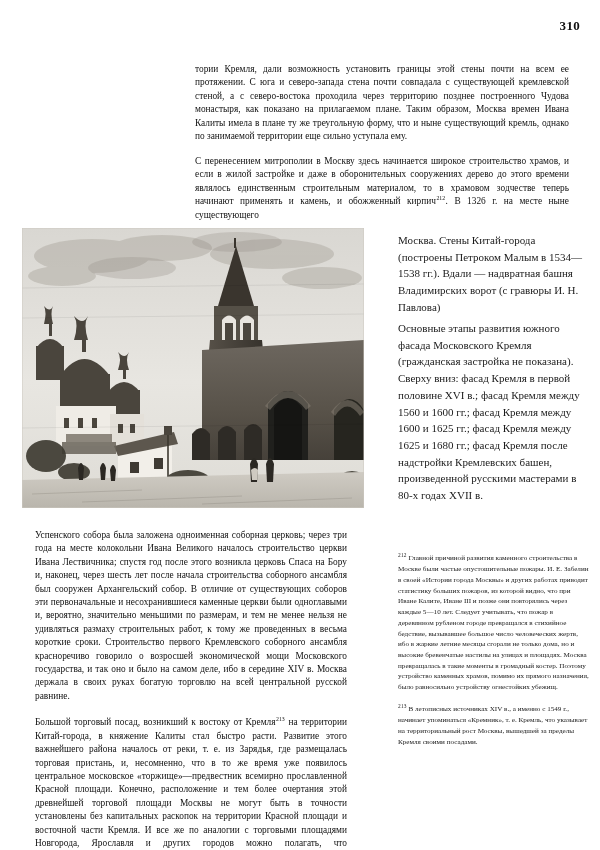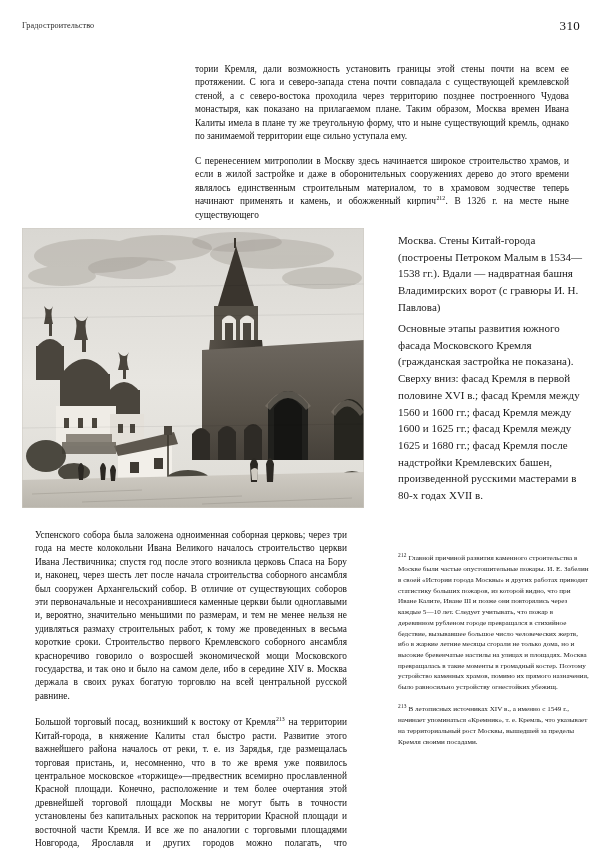--- a/index.html
+++ b/index.html
@@ -31,21 +31,21 @@
     font-size: 8.2px;
     line-height: 1.45;
     color: #2a2a2a;
     letter-spacing: 0.1px;
   }
   .folio {
     position: absolute;
     right: 20px;
     top: 18px;
     font-size: 13px;
-    font-weight: normal;
+    font-weight: bold;
     color: #111;
     letter-spacing: 0.3px;
   }
 
   
   .body-top {
     position: absolute;
     left: 184px;
     top: 52px;
     width: 396px;
@@ -116,21 +116,20 @@
     line-height: 0;
     padding: 0 0.5px;
   }
 </style>
 </head>
 <body>
 
 <div class="page">
 
   <div class="running-head">
-    <div>Градостроительство</div>
   </div>
   <div class="folio">310</div>
 
   <div class="body-top">
     <p>тории Кремля, дали возможность установить границы этой стены почти на всем ее протяжении. С юга и северо-запада стена почти совпадала с существующей кремлевской стеной, а с северо-востока проходила через территорию позднее построенного Чудова монастыря, как показано на прилагаемом плане. Таким образом, Москва времен Ивана Калиты имела в плане ту же треугольную форму, что и ныне существующий кремль, однако по занимаемой территории еще сильно уступала ему.</p>
     <p><span>С перенесением митрополии в Москву здесь начинается широкое строительство храмов, и если в жилой застройке и даже в оборонительных сооружениях дерево до этого времени являлось единственным строительным материалом, то в храмовом зодчестве теперь начинают применять и камень, и обожженный кирпич</span><sup class="ref">212</sup><span>. В 1326 г. на месте ныне существующего</span></p>
   </div>
 
   <div class="figure">
     <svg class="fig-svg" viewBox="0 0 342 280" preserveAspectRatio="none">

